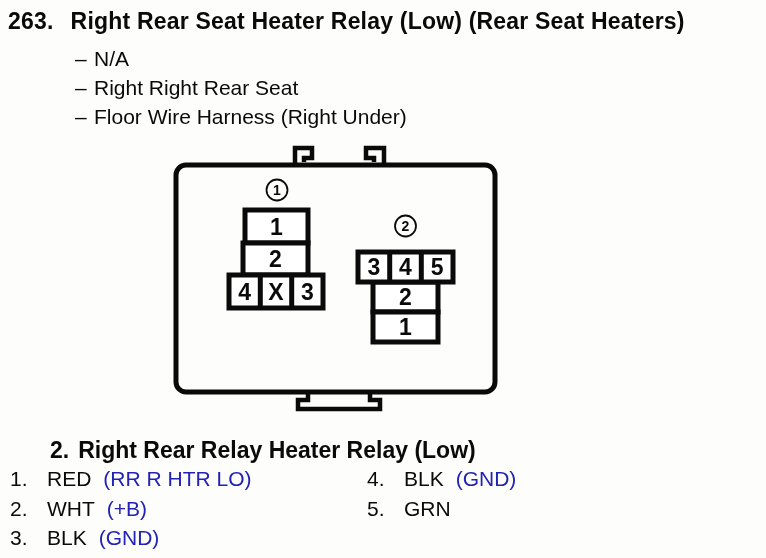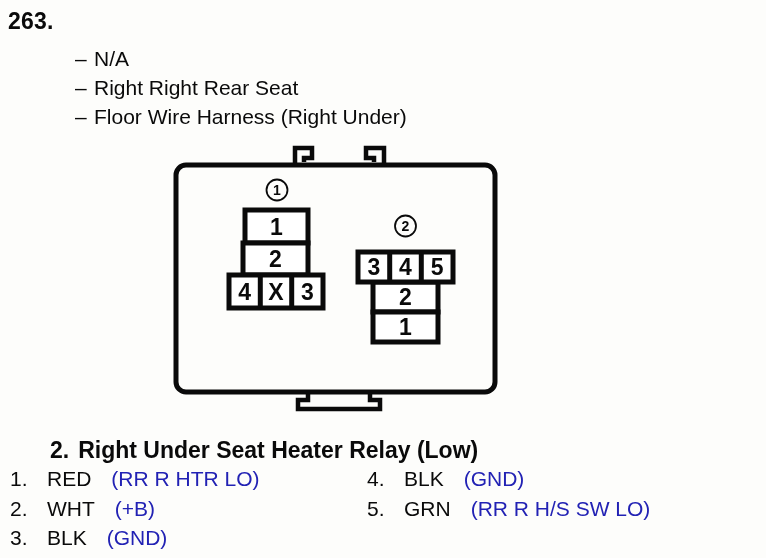--- a/index.html
+++ b/index.html
@@ -70,29 +70,30 @@
   .pin-col {
     position: absolute;
     top: 464px;
     font-size: 21px;
     line-height: 29.5px;
   }
   .pin-col.left  { left: 10px; }
   .pin-col.right { left: 367px; }
   .pin-row { display: flex; white-space: nowrap; }
   .pin-row .pin-num { width: 37px; }
-  .pin-row .pin-signal { color: #2222b4; margin-left: 20px; }
+  .pin-row .pin-signal { color: #2222b4; margin-left: 12px; }
 </style>
 </head>
 <body>
 
 <div class="page">
 
   <div class="title-row">
     <span>263.</span>
+    <span>Right Rear Seat Heater Relay (Low) (Rear Seat Heaters)</span>
   </div>
 
   <div class="bullets">
     <div class="bullet-row">
       <span class="dash">–</span>
       <span>N/A</span>
     </div>
     <div class="bullet-row">
       <span class="dash">–</span>
       <span>Right Right Rear Seat</span>
@@ -137,21 +138,21 @@
 
     <text class="cell-num" x="205.8" y="133">3</text>
     <text class="cell-num" x="237.5" y="133">4</text>
     <text class="cell-num" x="269.2" y="133">5</text>
     <text class="cell-num" x="237.5" y="163">2</text>
     <text class="cell-num" x="237.5" y="193">1</text>
   </svg>
 
   <div class="sub-heading">
     <span>2.</span>
-    <span>Right Under Seat Heater Relay (Low)</span>
+    <span>Right Rear Relay Heater Relay (Low)</span>
   </div>
 
   <div class="pin-col left">
     <div class="pin-row">
       <span class="pin-num">1.</span>
       <span class="pin-color">RED</span>
       <span class="pin-signal">(RR R HTR LO)</span>
     </div>
     <div class="pin-row">
       <span class="pin-num">2.</span>
@@ -167,17 +168,16 @@
 
   <div class="pin-col right">
     <div class="pin-row">
       <span class="pin-num">4.</span>
       <span class="pin-color">BLK</span>
       <span class="pin-signal">(GND)</span>
     </div>
     <div class="pin-row">
       <span class="pin-num">5.</span>
       <span class="pin-color">GRN</span>
-      <span class="pin-signal">(RR R H/S SW LO)</span>
     </div>
   </div>
 
 </div>
 
 </body></html>

